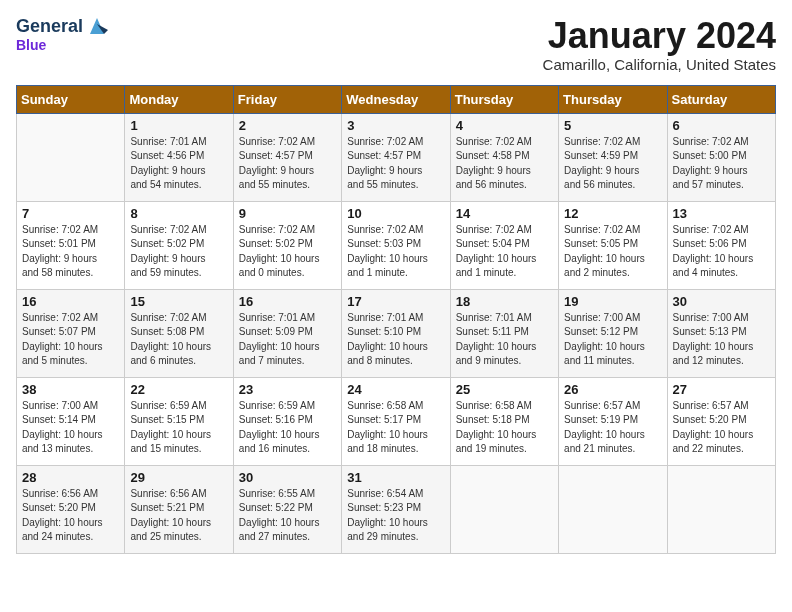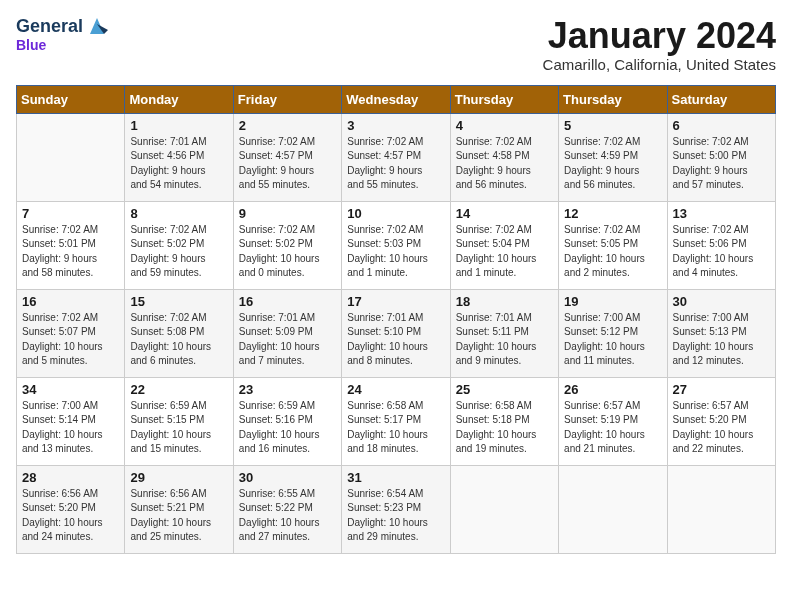--- a/index.html
+++ b/index.html
@@ -202,21 +202,21 @@
           <div class="day-number">19</div>
           <div class="day-info">Sunrise: 7:00 AM<br>Sunset: 5:12 PM<br>Daylight: 10 hours<br>and 11 minutes.</div>
         </td>
         <td>
           <div class="day-number">30</div>
           <div class="day-info">Sunrise: 7:00 AM<br>Sunset: 5:13 PM<br>Daylight: 10 hours<br>and 12 minutes.</div>
         </td>
       </tr>
       <tr>
         <td>
-          <div class="day-number">34</div>
+          <div class="day-number">38</div>
           <div class="day-info">Sunrise: 7:00 AM<br>Sunset: 5:14 PM<br>Daylight: 10 hours<br>and 13 minutes.</div>
         </td>
         <td>
           <div class="day-number">22</div>
           <div class="day-info">Sunrise: 6:59 AM<br>Sunset: 5:15 PM<br>Daylight: 10 hours<br>and 15 minutes.</div>
         </td>
         <td>
           <div class="day-number">23</div>
           <div class="day-info">Sunrise: 6:59 AM<br>Sunset: 5:16 PM<br>Daylight: 10 hours<br>and 16 minutes.</div>
         </td>

